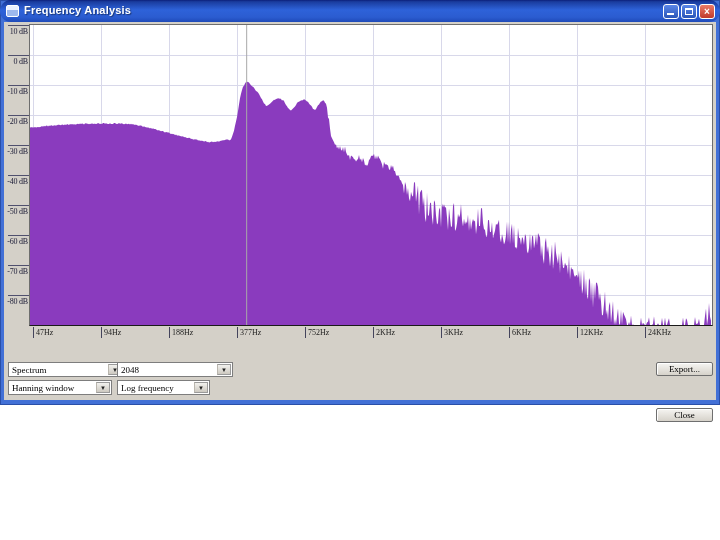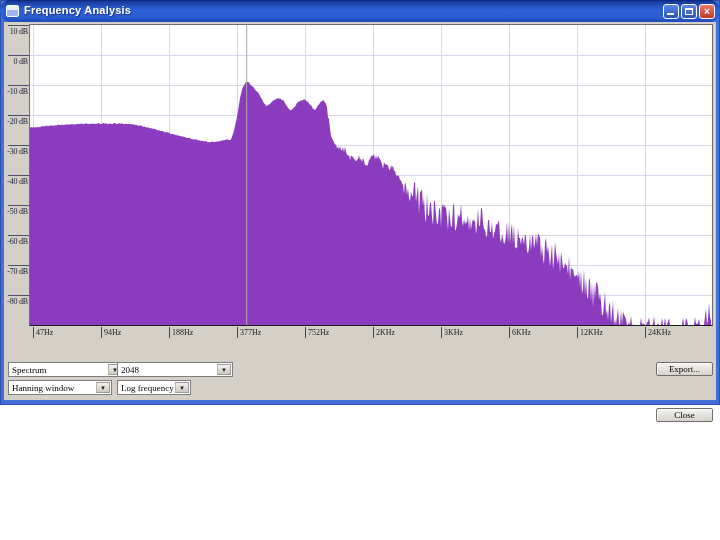--- a/index.html
+++ b/index.html
@@ -152,21 +152,21 @@
         <span class="arrow">▼</span>
       </div>
       <div class="combo" style="left:113px;top:340px;width:116px;">
         <span class="val">2048</span>
         <span class="arrow">▼</span>
       </div>
       <div class="combo" style="left:4px;top:358px;width:104px;">
         <span class="val">Hanning window</span>
         <span class="arrow">▼</span>
       </div>
-      <div class="combo" style="left:113px;top:358px;width:74px;">
+      <div class="combo" style="left:113px;top:358px;width:93px;">
         <span class="val">Log frequency</span>
         <span class="arrow">▼</span>
       </div>
 
       <div class="pushbtn" style="left:652px;top:340px;">Export...</div>
       <div class="pushbtn" style="left:652px;top:358px;margin-top:28px;">Close</div>
 
     </div>
   </div>
 </div>

